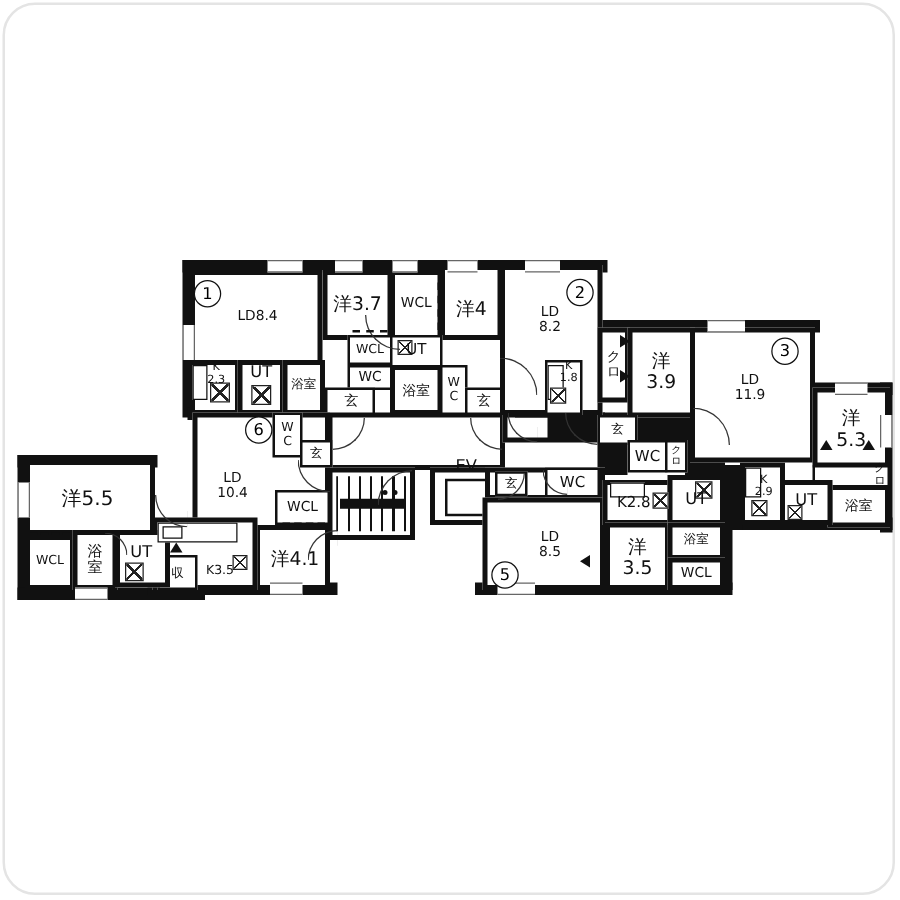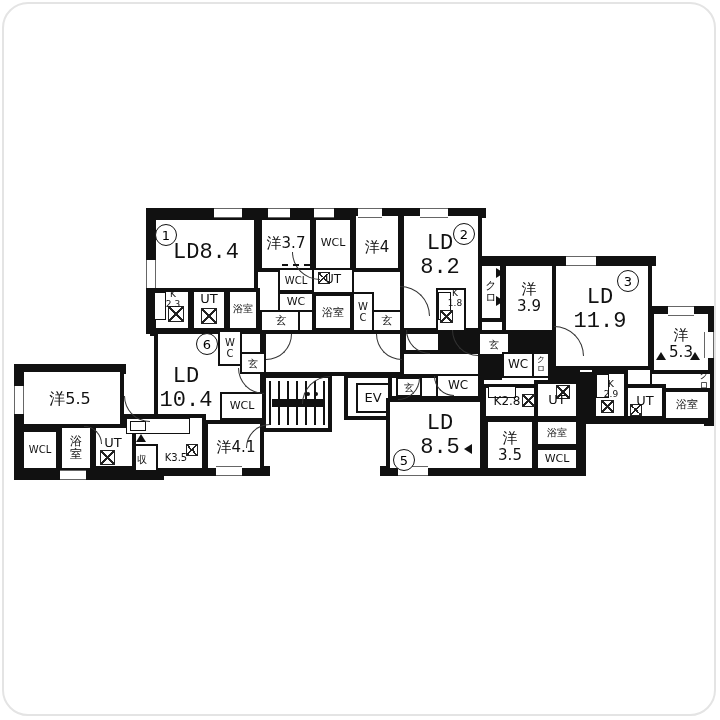--- a/index.html
+++ b/index.html
@@ -6,21 +6,21 @@
   #canvas{position:relative;width:720px;height:720px;background:#fff;overflow:hidden;
           font-family:"DejaVu Sans",sans-serif;}
   .frame{position:absolute;left:2px;top:2px;width:714px;height:714px;border:2px solid #e4e4e4;
          border-radius:26px;box-sizing:border-box;}
   .wall{position:absolute;background:#111;}
   .blk{position:absolute;background:#111;}
   .room{position:absolute;background:#fff;border:4px solid #111;box-sizing:border-box;}
   .room.thin{border-width:2.5px;}
   .lbl{position:absolute;transform:translate(-50%,-50%);color:#111;text-align:center;
        white-space:pre-line;line-height:1.1;}
-  .s17{font-size:22px;font-family:Liberation Mono, monospace;} .s16{font-size:16px;} .s15{font-size:15px;} .s13{font-size:13px;}
+  .s17{font-size:11px;} .s16{font-size:16px;} .s15{font-size:15px;} .s13{font-size:13px;}
   .s12{font-size:12px;} .s11{font-size:11px;} .s10{font-size:10px;} .s9{font-size:9px;} .s8{font-size:8px;}
   .circ{position:absolute;width:22px;height:22px;border:1.6px solid #111;border-radius:50%;
         background:#fff;display:flex;align-items:center;justify-content:center;font-size:13px;
         transform:translate(-50%,-50%);box-sizing:border-box;z-index:6;}
   .win{position:absolute;background:#fff;box-sizing:border-box;z-index:3;}
   .win.h{border-top:1.5px solid #666;border-bottom:1.5px solid #666;}
   .win.v{border-left:1.5px solid #666;border-right:1.5px solid #666;}
   .sink{position:absolute;border:1.2px solid #222;box-sizing:border-box;z-index:5;background:
     linear-gradient(45deg,transparent 45%,#222 45%,#222 55%,transparent 55%),
     linear-gradient(-45deg,transparent 45%,#222 45%,#222 55%,transparent 55%),#fff;}
@@ -240,21 +240,21 @@
 ロ</span>
   <span class="lbl s17 z6" style="left:600px;top:310px">LD
 11.9</span>
   <span class="lbl s15 z6" style="left:681px;top:343px">洋
 5.3</span>
   <span class="lbl s9 z6" style="left:704px;top:381px">クロ</span>
   <span class="lbl s9 z6" style="left:611px;top:390px">K
 2.9</span>
   <span class="lbl s13 z6" style="left:645px;top:401px">UT</span>
   <span class="lbl s11 z6" style="left:687px;top:405px">浴室</span>
-  <span class="lbl s13 z6" style="left:373px;top:398px">EV</span>
+  <span class="lbl s13 z6" style="left:373px;top:374px">EV</span>
   <span class="lbl s10 z6" style="left:409px;top:387px">玄</span>
   <span class="lbl s12 z6" style="left:458px;top:386px">WC</span>
   <span class="lbl s17 z6" style="left:440px;top:436px">LD
 8.5</span>
   <span class="lbl s12 z6" style="left:507px;top:402px">K2.8</span>
   <span class="lbl s15 z6" style="left:510px;top:446px">洋
 3.5</span>
   <span class="lbl s13 z6" style="left:557px;top:400px">UT</span>
   <span class="lbl s10 z6" style="left:557px;top:432px">浴室</span>
   <span class="lbl s11 z6" style="left:557px;top:459px">WCL</span>

